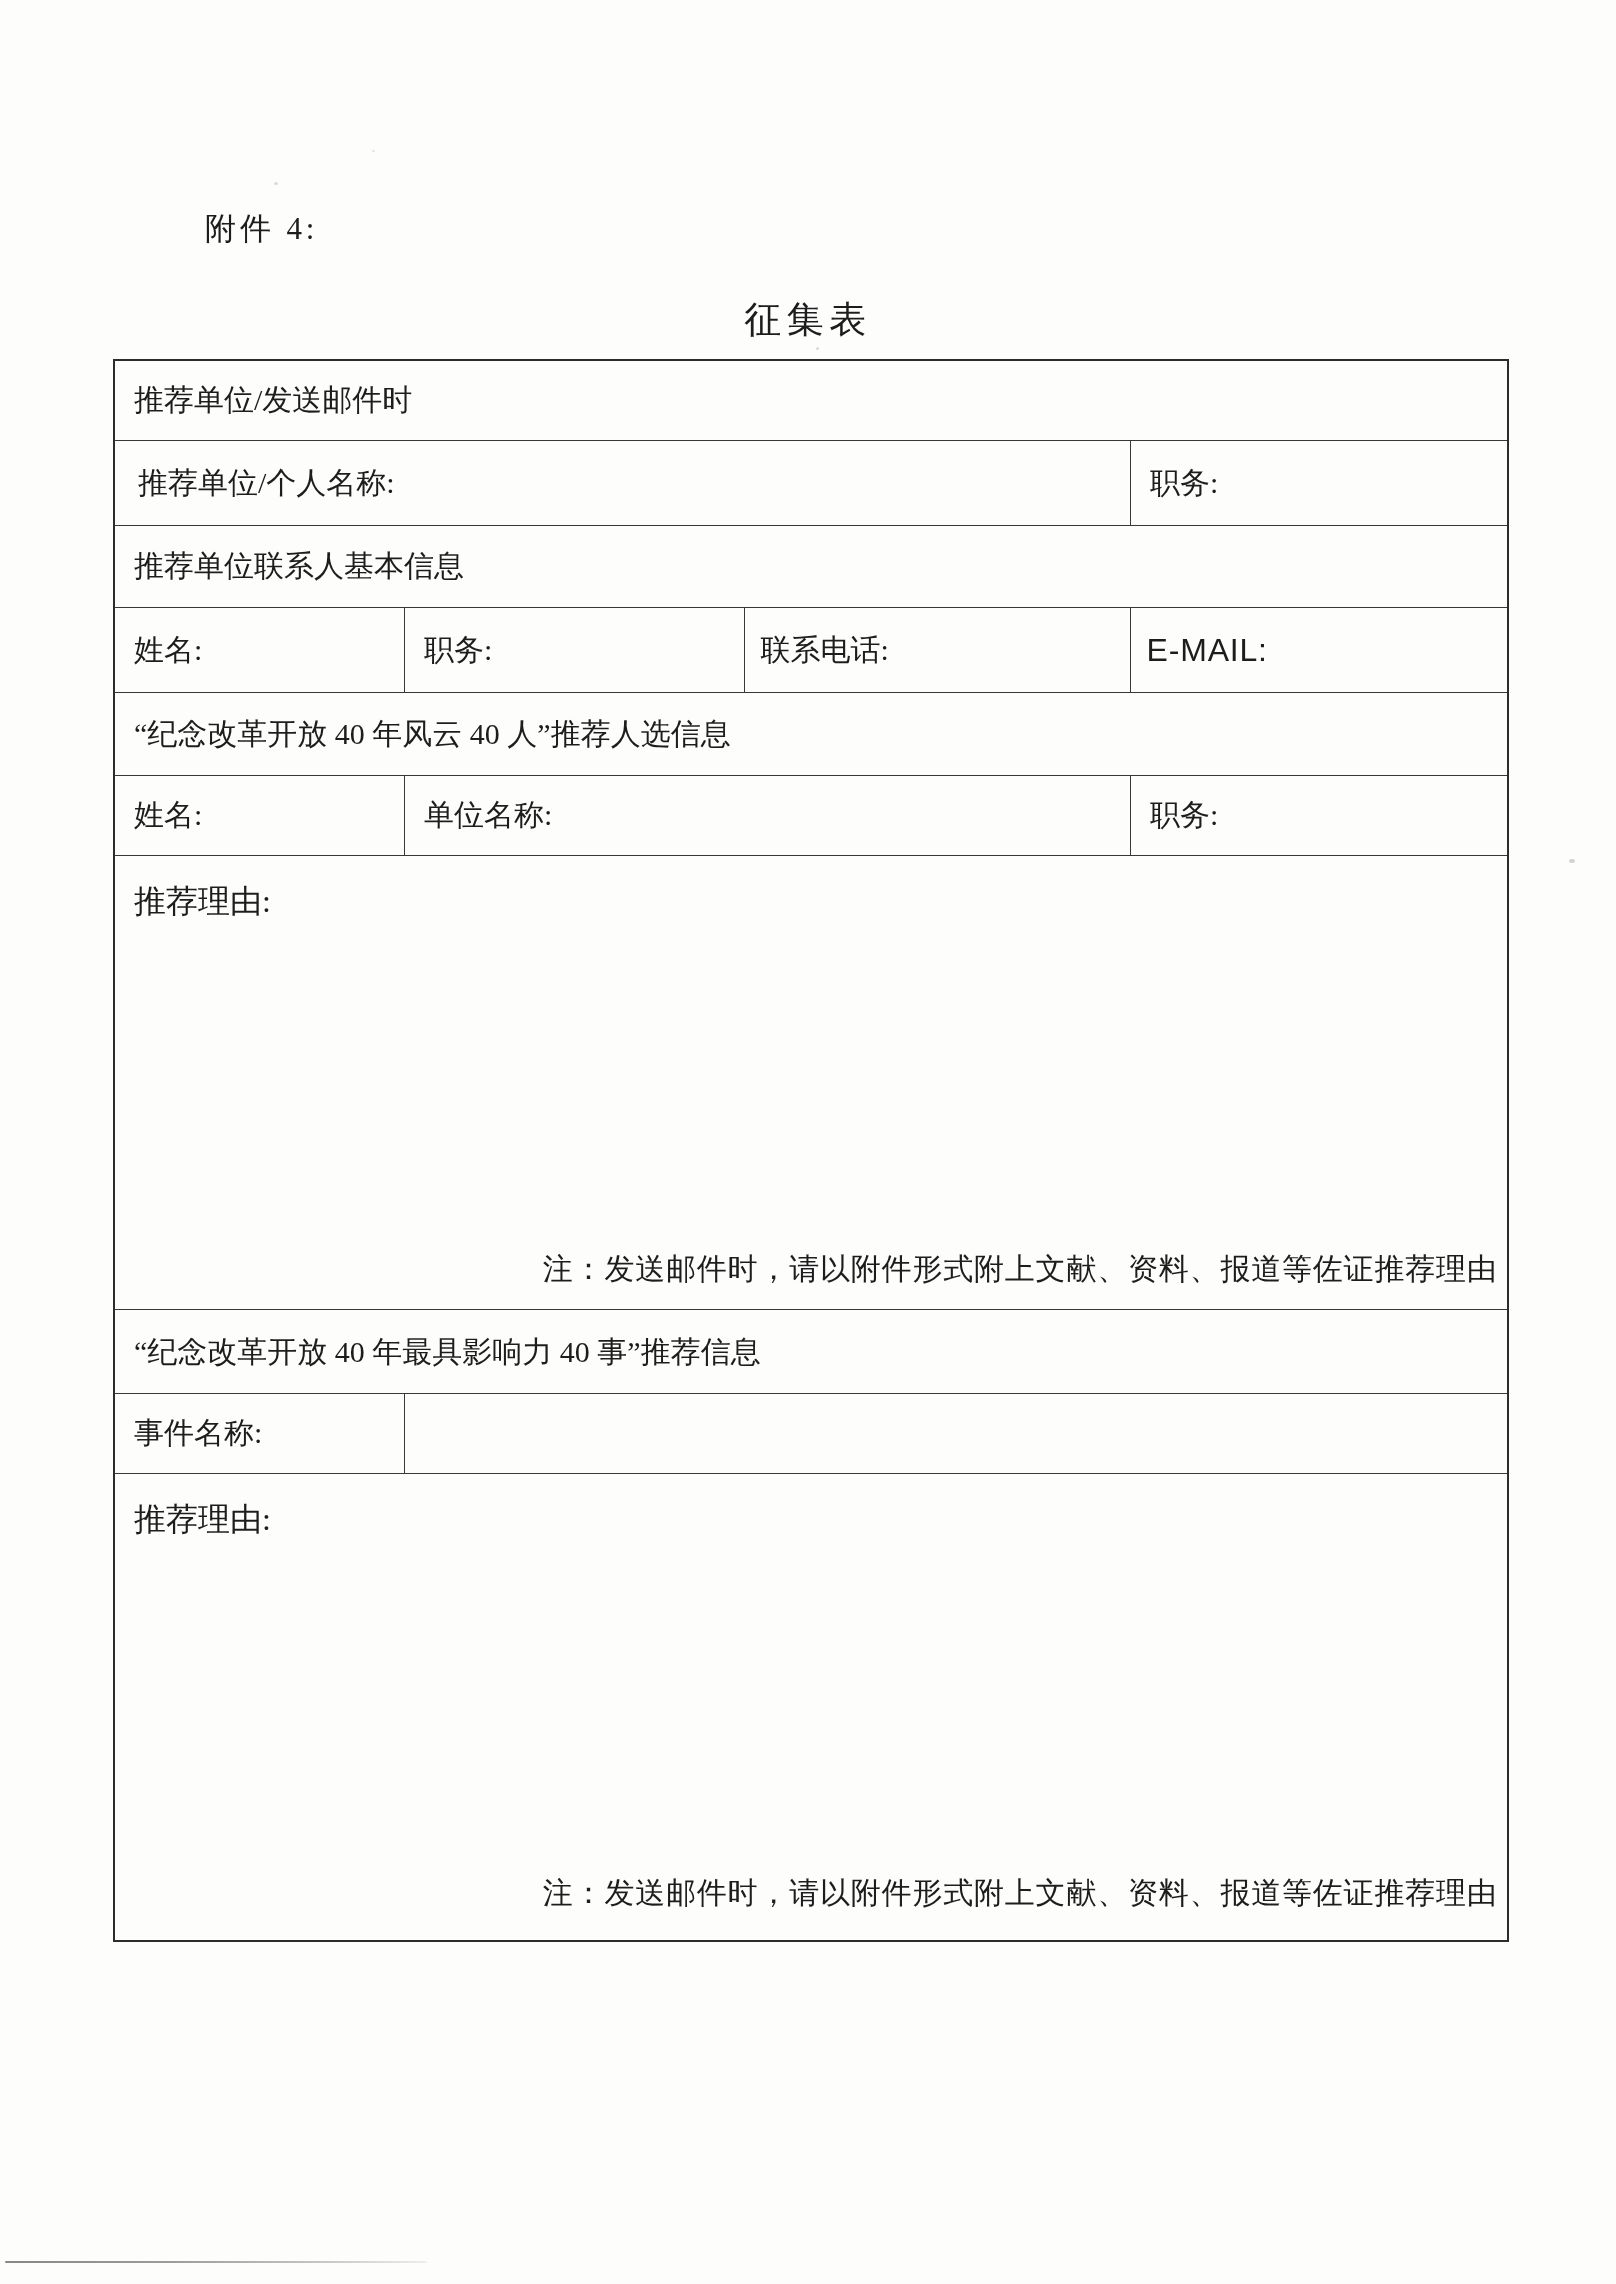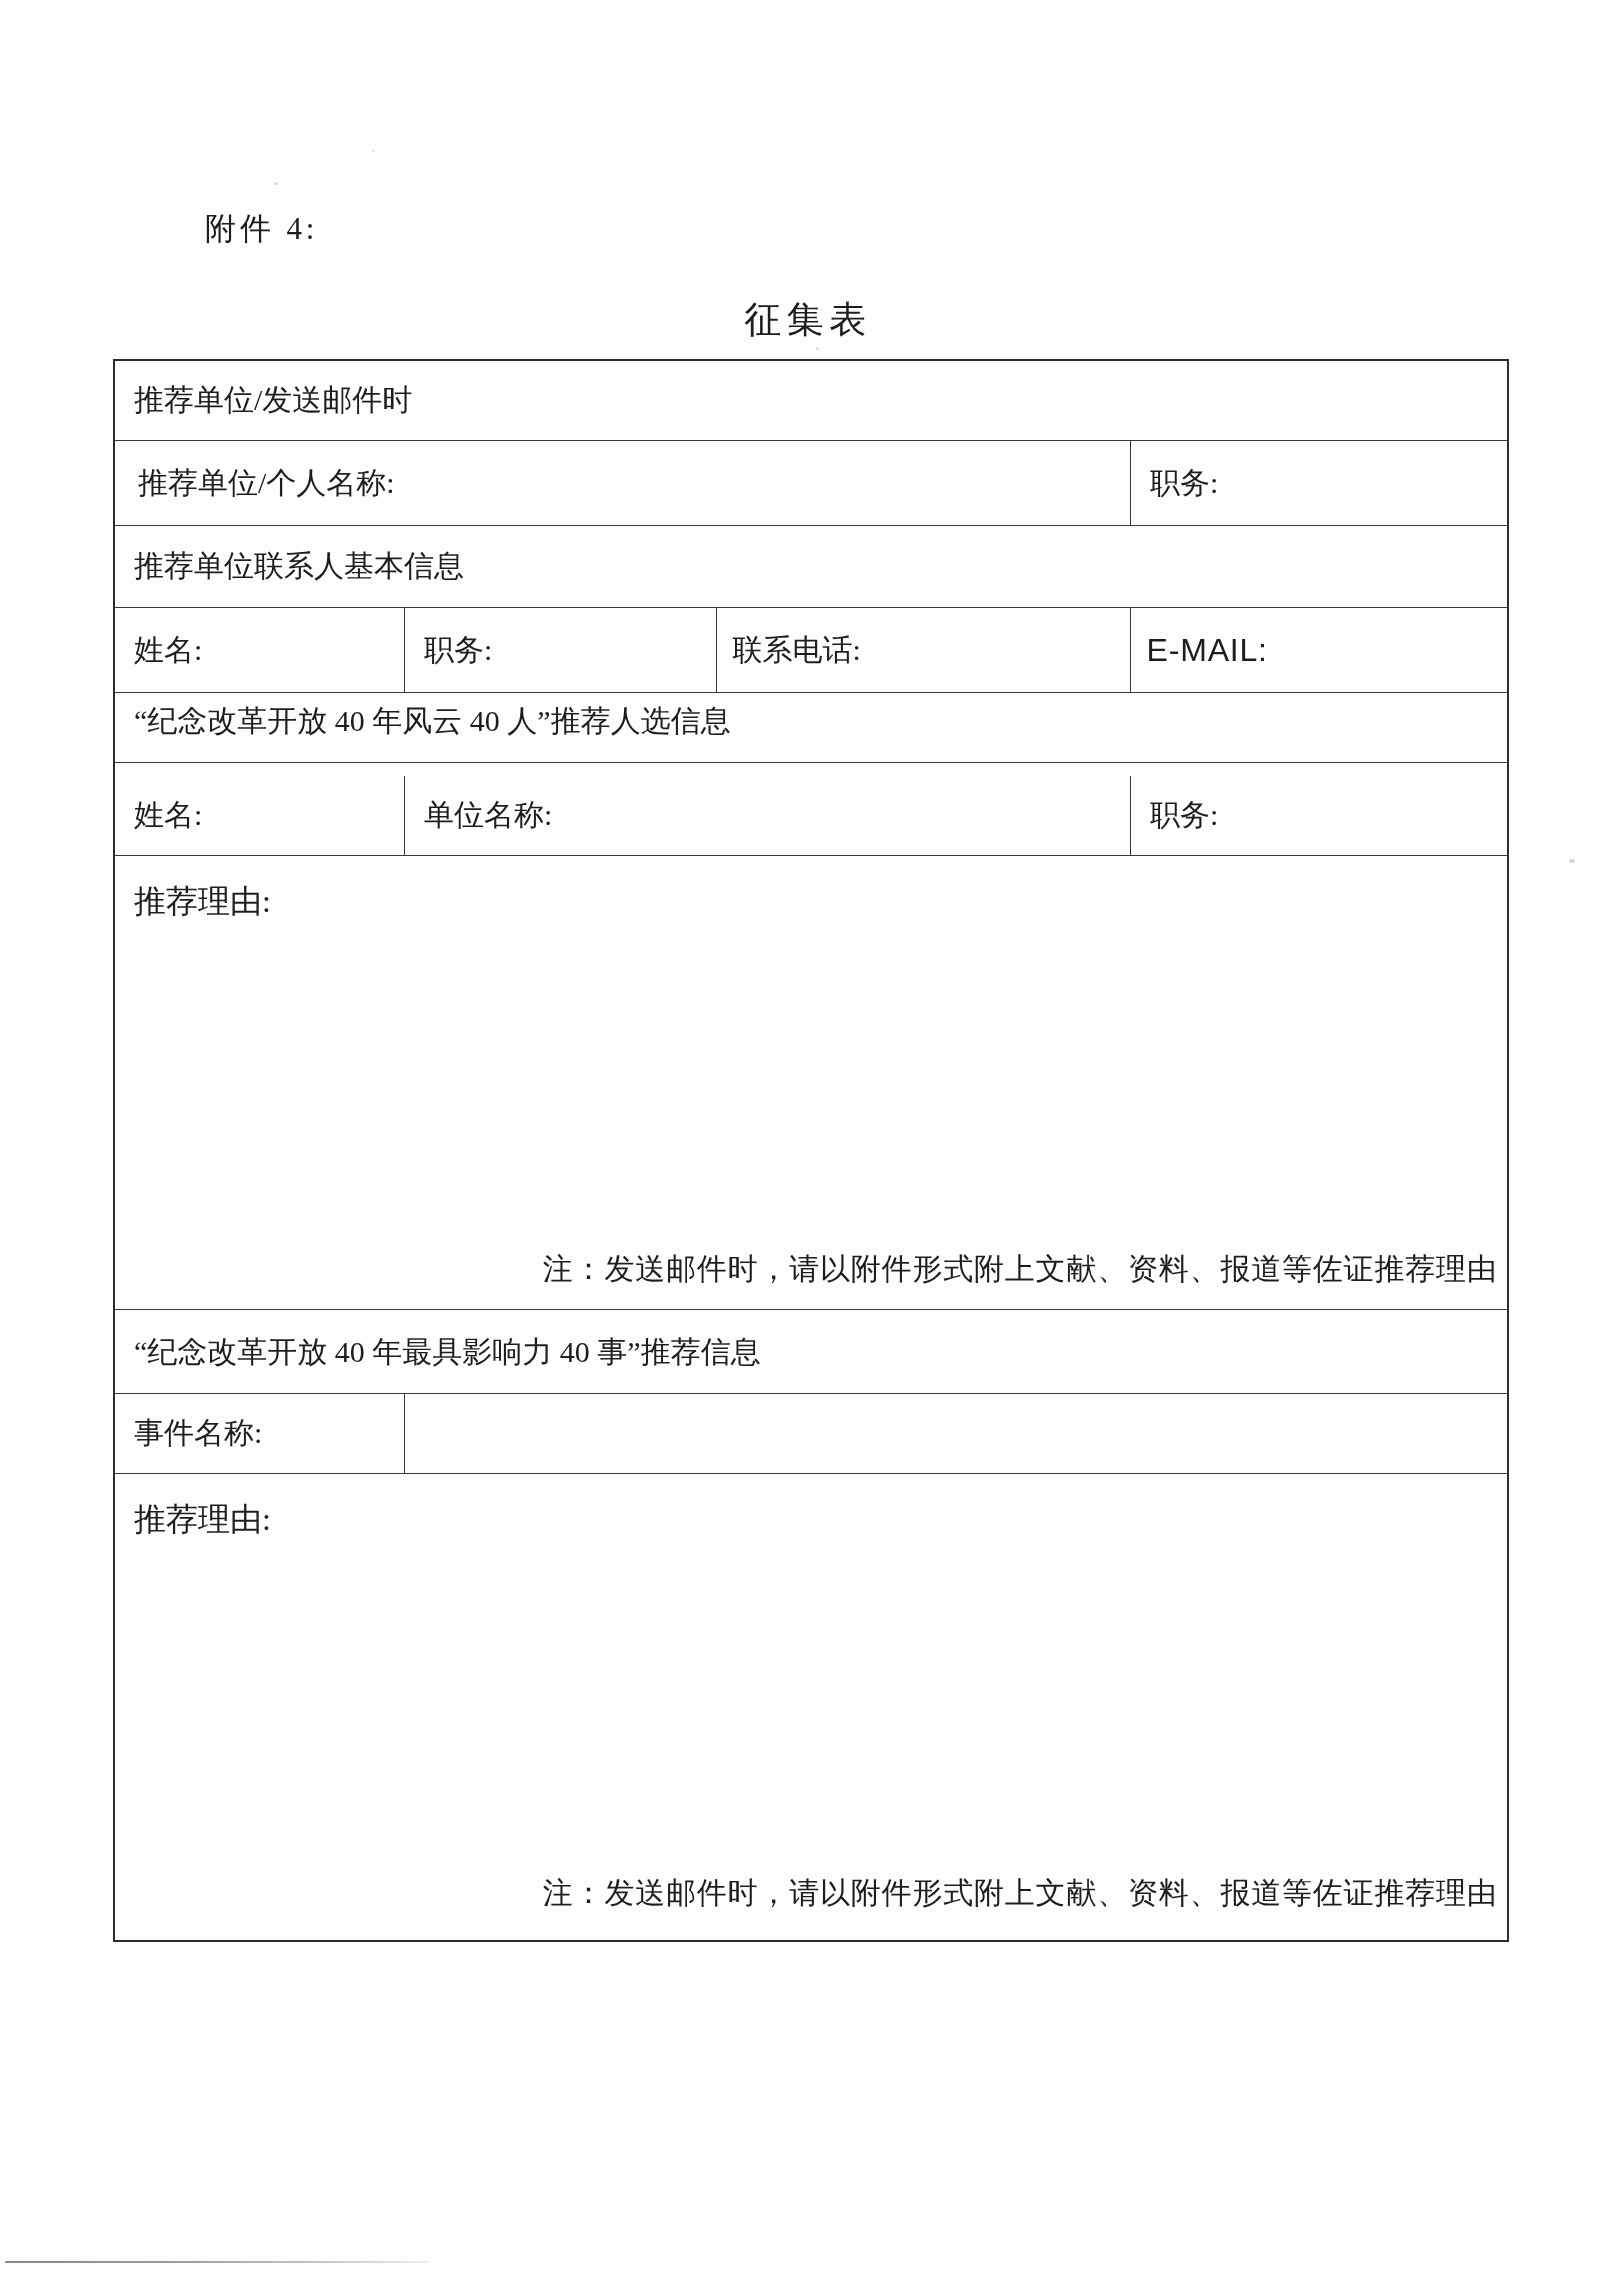--- a/index.html
+++ b/index.html
@@ -33,21 +33,21 @@
   }
   .row{
     position:absolute;left:0;right:0;
     box-sizing:border-box;
     border-bottom:1.6px solid var(--line);
   }
   .r1 {top:0;      height:80px;}
   .r2 {top:80px;  height:85px;}
   .r3 {top:165px;  height:82px;text-decoration:underline;}
   .r4 {top:247px;  height:85px;}
-  .r5 {top:319px;  height:83px;}
+  .r5 {top:332px;  height:83px;}
   .r6 {top:415px;  height:80px;}
   .r7 {top:494px;  height:455px;}
   .r8 {top:950px; height:83px;}
   .r9 {top:1033px; height:80px;}
   .r10{top:1112px; height:466px; border-bottom:none;}
   .cell{
     position:absolute;top:0;bottom:0;
     box-sizing:border-box;
     display:flex;align-items:center;
     font-size:30px;
@@ -56,21 +56,21 @@
     overflow:visible;
   }
   .bl{border-left:1.6px solid var(--line);}
   .c-full{left:0;right:0;}
   
   .c2-a{left:0;width:1015px;padding-left:23px;}
   .c2-b{left:1015px;right:0;}
   
   .c4-a{left:0;width:289px;}
   .c4-b{left:289px;width:312px;}
-  .c4-c{left:601px;width:414px;padding-left:15.6px;}
+  .c4-c{left:629px;width:414px;padding-left:15.6px;}
   .c4-d{left:1015px;right:0;padding-left:15.6px;}
   
   .c6-a{left:0;width:289px;}
   .c6-b{left:289px;width:726px;}
   .c6-c{left:1015px;right:0;}
   
   .c9-a{left:0;width:289px;}
   .c9-b{left:289px;right:0;}
   .email-label{
     font-family:"Liberation Sans","DejaVu Sans",sans-serif;

